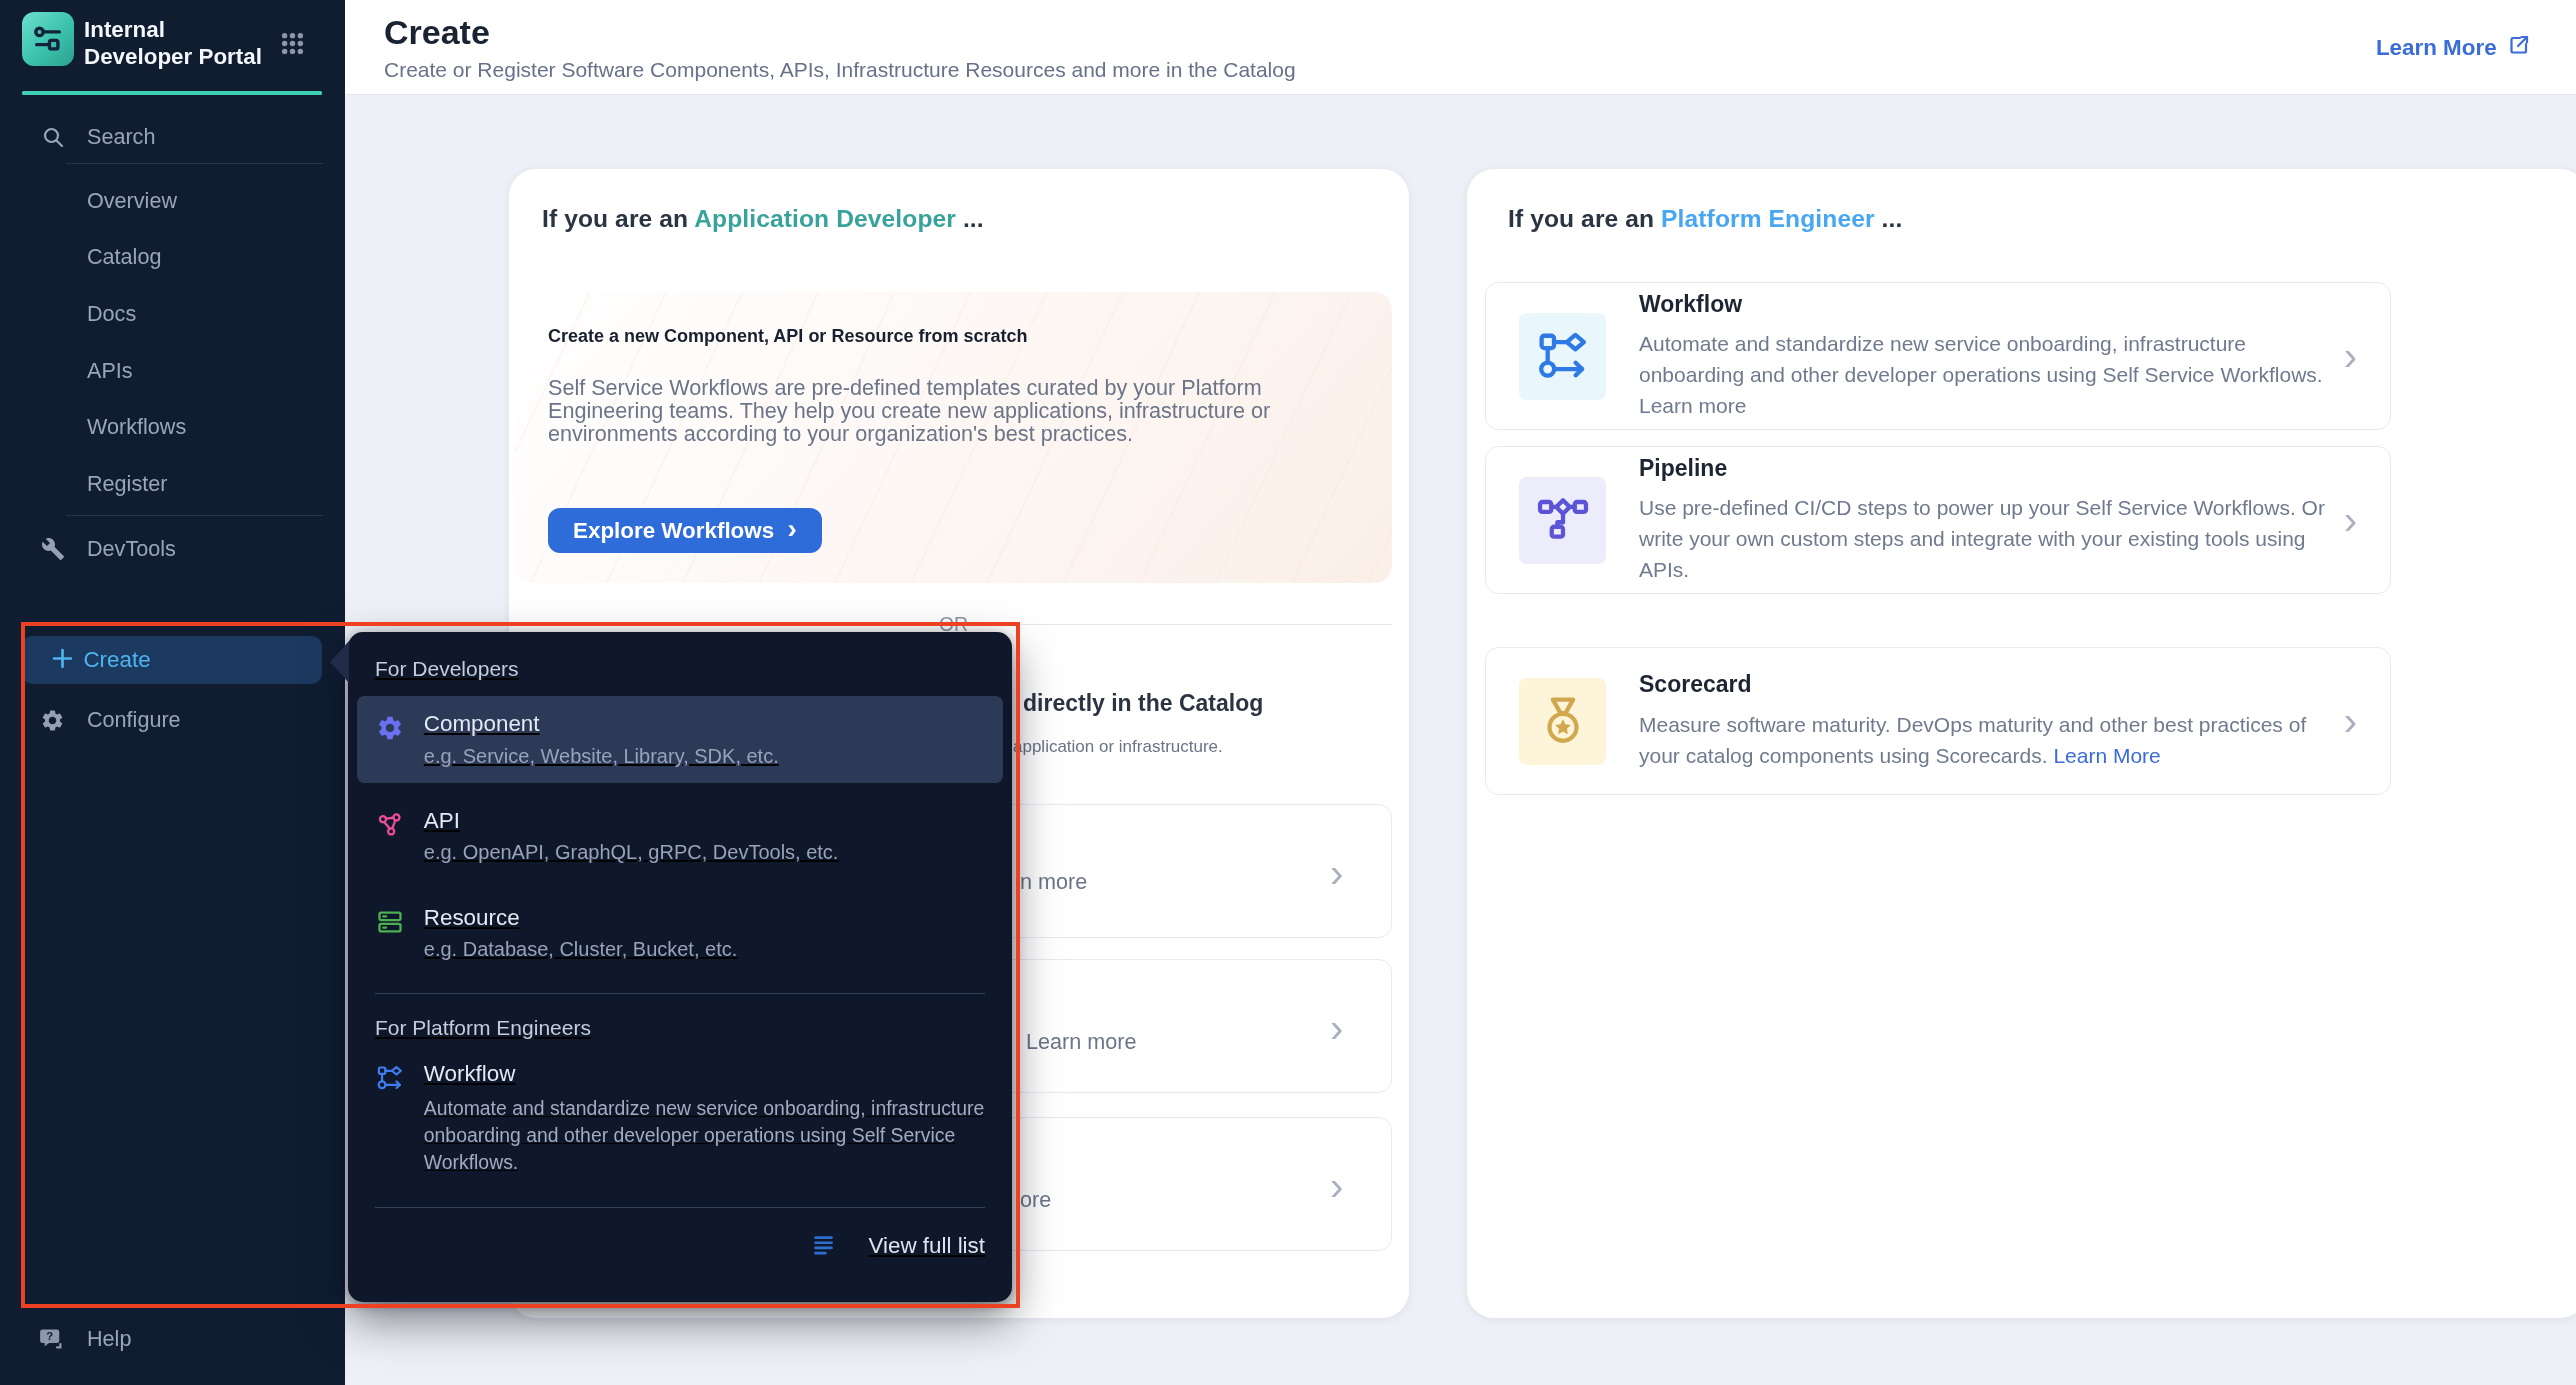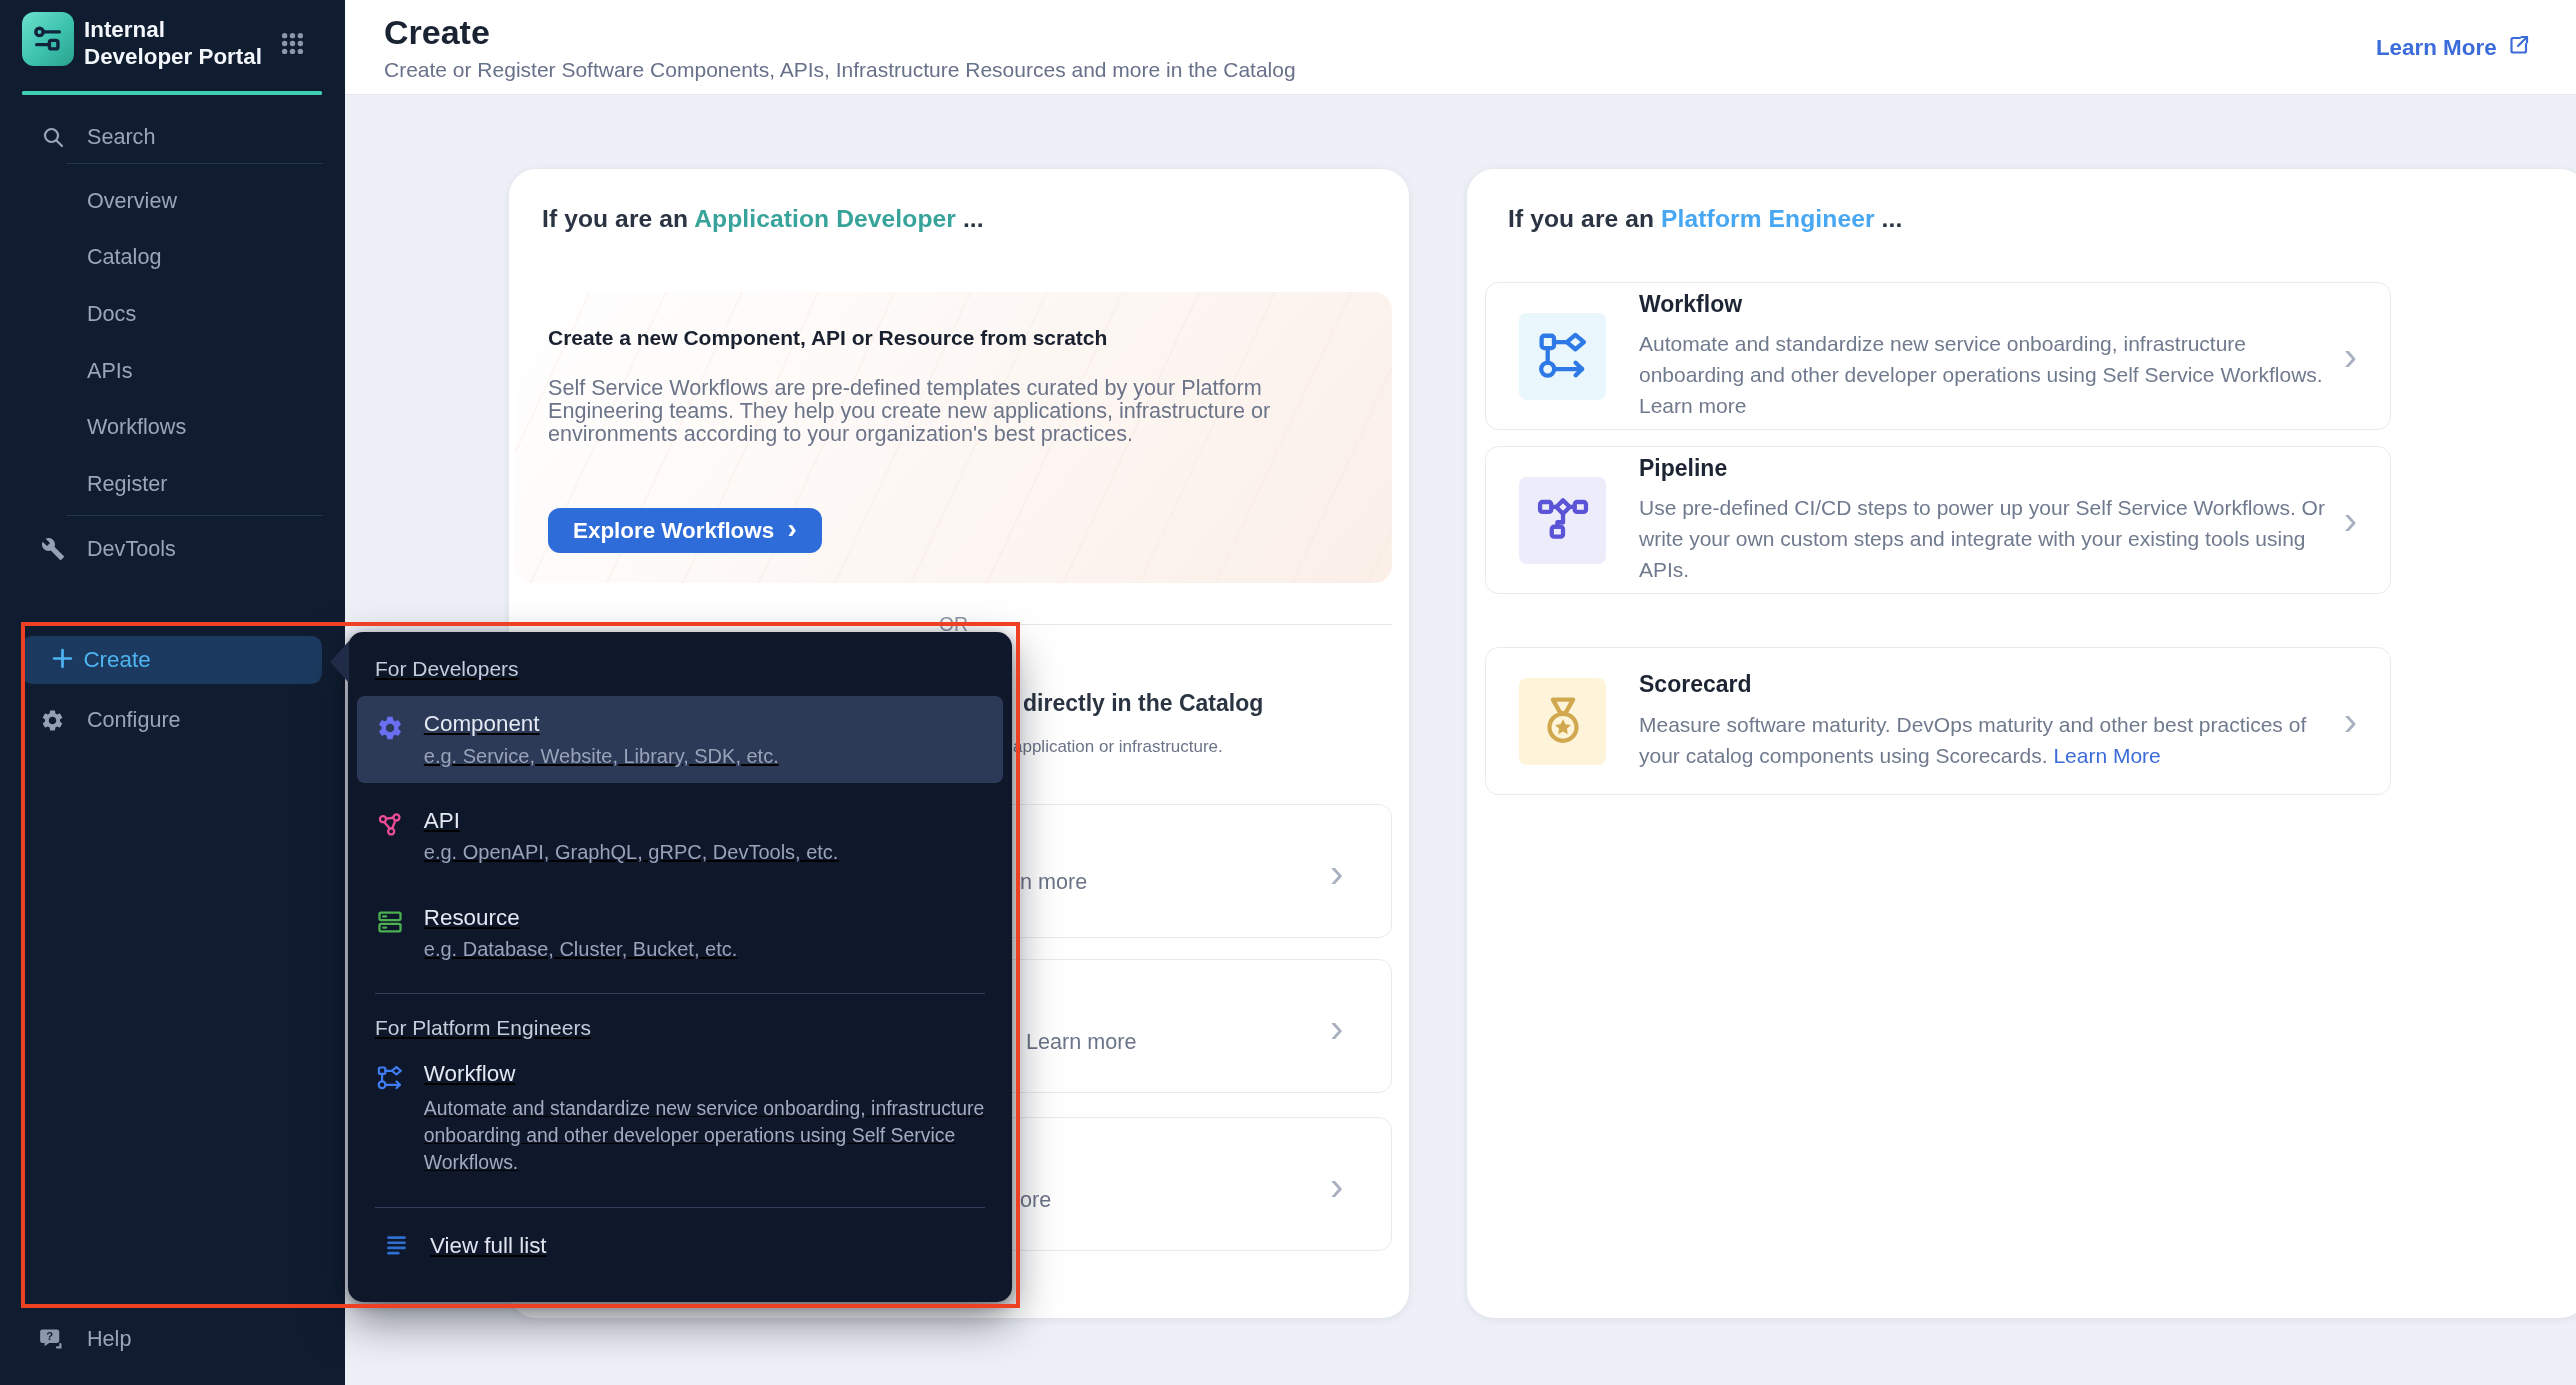--- a/index.html
+++ b/index.html
@@ -42,21 +42,21 @@
   .card1 { left:509px; width:900px; }
   .card2 { left:1467px; width:1120px; }
   .card-heading { position:absolute; font-size:24.6px; font-weight:bold; color:#2b3442; letter-spacing:0.1px; }
   .hl-teal { color:#38a39b; }
   .hl-blue { color:#47a7f2; }
 
   .inner-card { position:absolute; left:6px; top:123px; width:877px; height:291px; border-radius:18px;
                 background:linear-gradient(130deg,#ffffff 0%,#fdf8f5 45%,#fbefe8 100%); overflow:hidden; }
   .inner-card::after { content:""; position:absolute; inset:0;
       background:repeating-linear-gradient(115deg, rgba(255,255,255,0) 0 67px, rgba(244,226,218,.25) 67px 69px); }
-  .inner-title { position:absolute; left:33px; top:34px; font-size:21px; font-weight:bold; color:#19202f; z-index:1; }
+  .inner-title { position:absolute; left:33px; top:34px; font-size:18px; font-weight:bold; color:#19202f; z-index:1; }
   .inner-body { position:absolute; left:33px; top:84px; width:820px; font-size:21.6px; line-height:23px; color:#6b7488; z-index:1; }
   .explore-btn { position:absolute; left:33px; top:216px; height:45px; padding:0 25px; border-radius:12px;
                  background:#2e6cd9; color:#ffffff; font-size:22.4px; font-weight:bold; display:flex;
                  align-items:center; gap:13.4px; cursor:pointer; z-index:2; }
   .explore-btn .chev { font-size:28px; line-height:1; transform:translateY(-2.2px); }
 
   .or-div { position:absolute; left:6px; top:444px; width:877px; display:flex; align-items:center; }
   .or-div .line { flex:1; border-top:1.5px solid #e3e6ec; }
   .or-div .or { margin:0 19.4px; font-size:19.4px; color:#8b93a7; }
 
@@ -91,21 +91,21 @@
                border-right:19.4px solid #202c47; }
   .fly-head { margin:25px 27px 15px; font-size:21px; color:#c6cdda; }
   .fly-head2 { margin:22.4px 27px 6px; font-size:21px; color:#c6cdda; }
   .fly-item { margin:0 9px 10.4px; padding:15px 19.4px; border-radius:7.5px; display:flex; gap:19.4px; cursor:pointer; }
   .fly-item.hl { background:#2c3a58; }
   .fly-item .fico { width:28px; height:28px; flex:none; margin-top:3px; }
   .fly-title { font-size:22.4px; color:#e4e9f3; }
   .fly-sub { font-size:20px; color:#99a3b8; margin-top:7.5px; }
   .fly-desc { font-size:19.4px; line-height:27px; color:#a3abc0; margin-top:7.5px; width:567px; }
   .fly-div { margin:16.4px 27px 0; border-top:1.5px solid #343f5c; }
-  .view-list { margin:24px 27px 0 36px; display:flex; align-items:center; gap:21px; cursor:pointer; }
+  .view-list { margin:24px 27px 0 36px; display:flex; align-items:center; gap:32px; cursor:pointer;justify-content:flex-end; }
   .view-list .lbl { font-size:22.4px; color:#dfe4ee; }
 
   
   .red-box { position:absolute; left:21px; top:622px; width:999px; height:686px;
              border:4.5px solid #ee4123; z-index:60; pointer-events:none; }
 </style>
 </head>
 <body>
 
 <div class="app">

